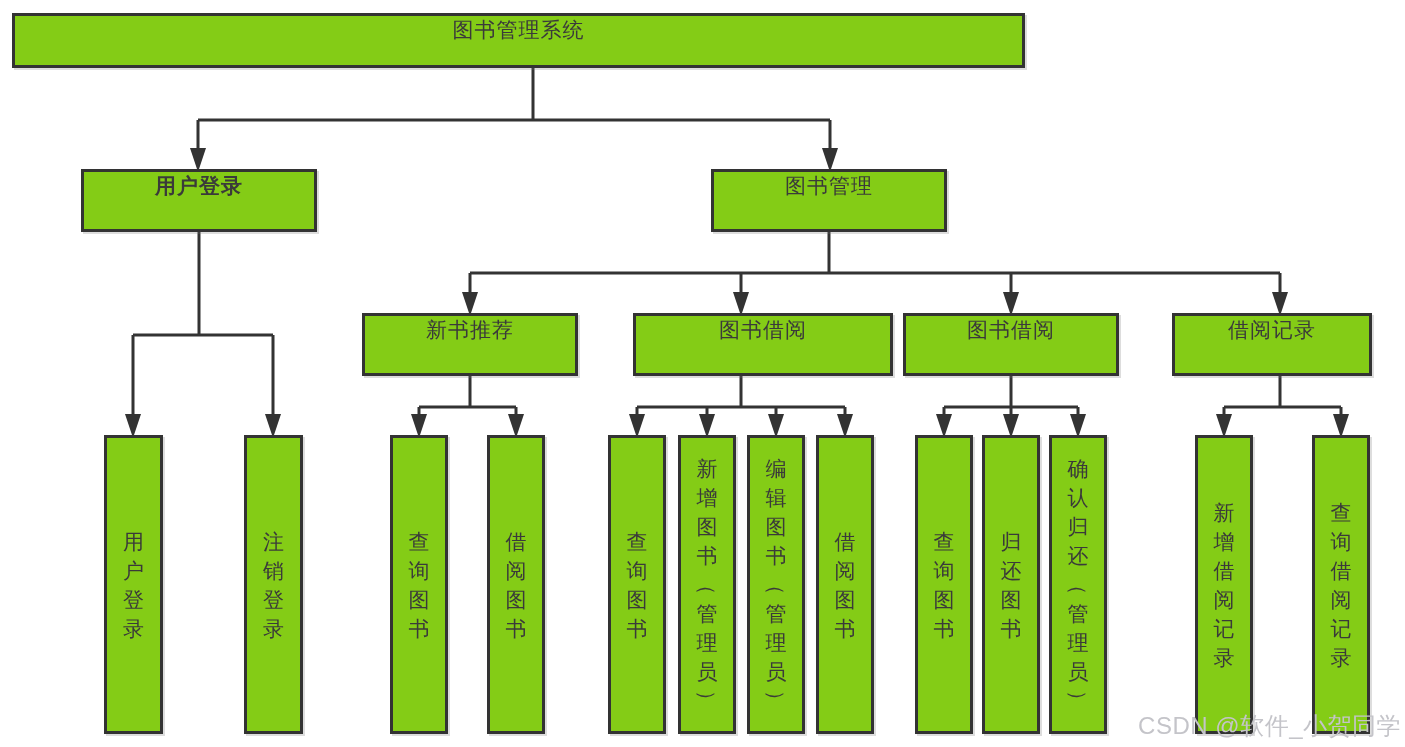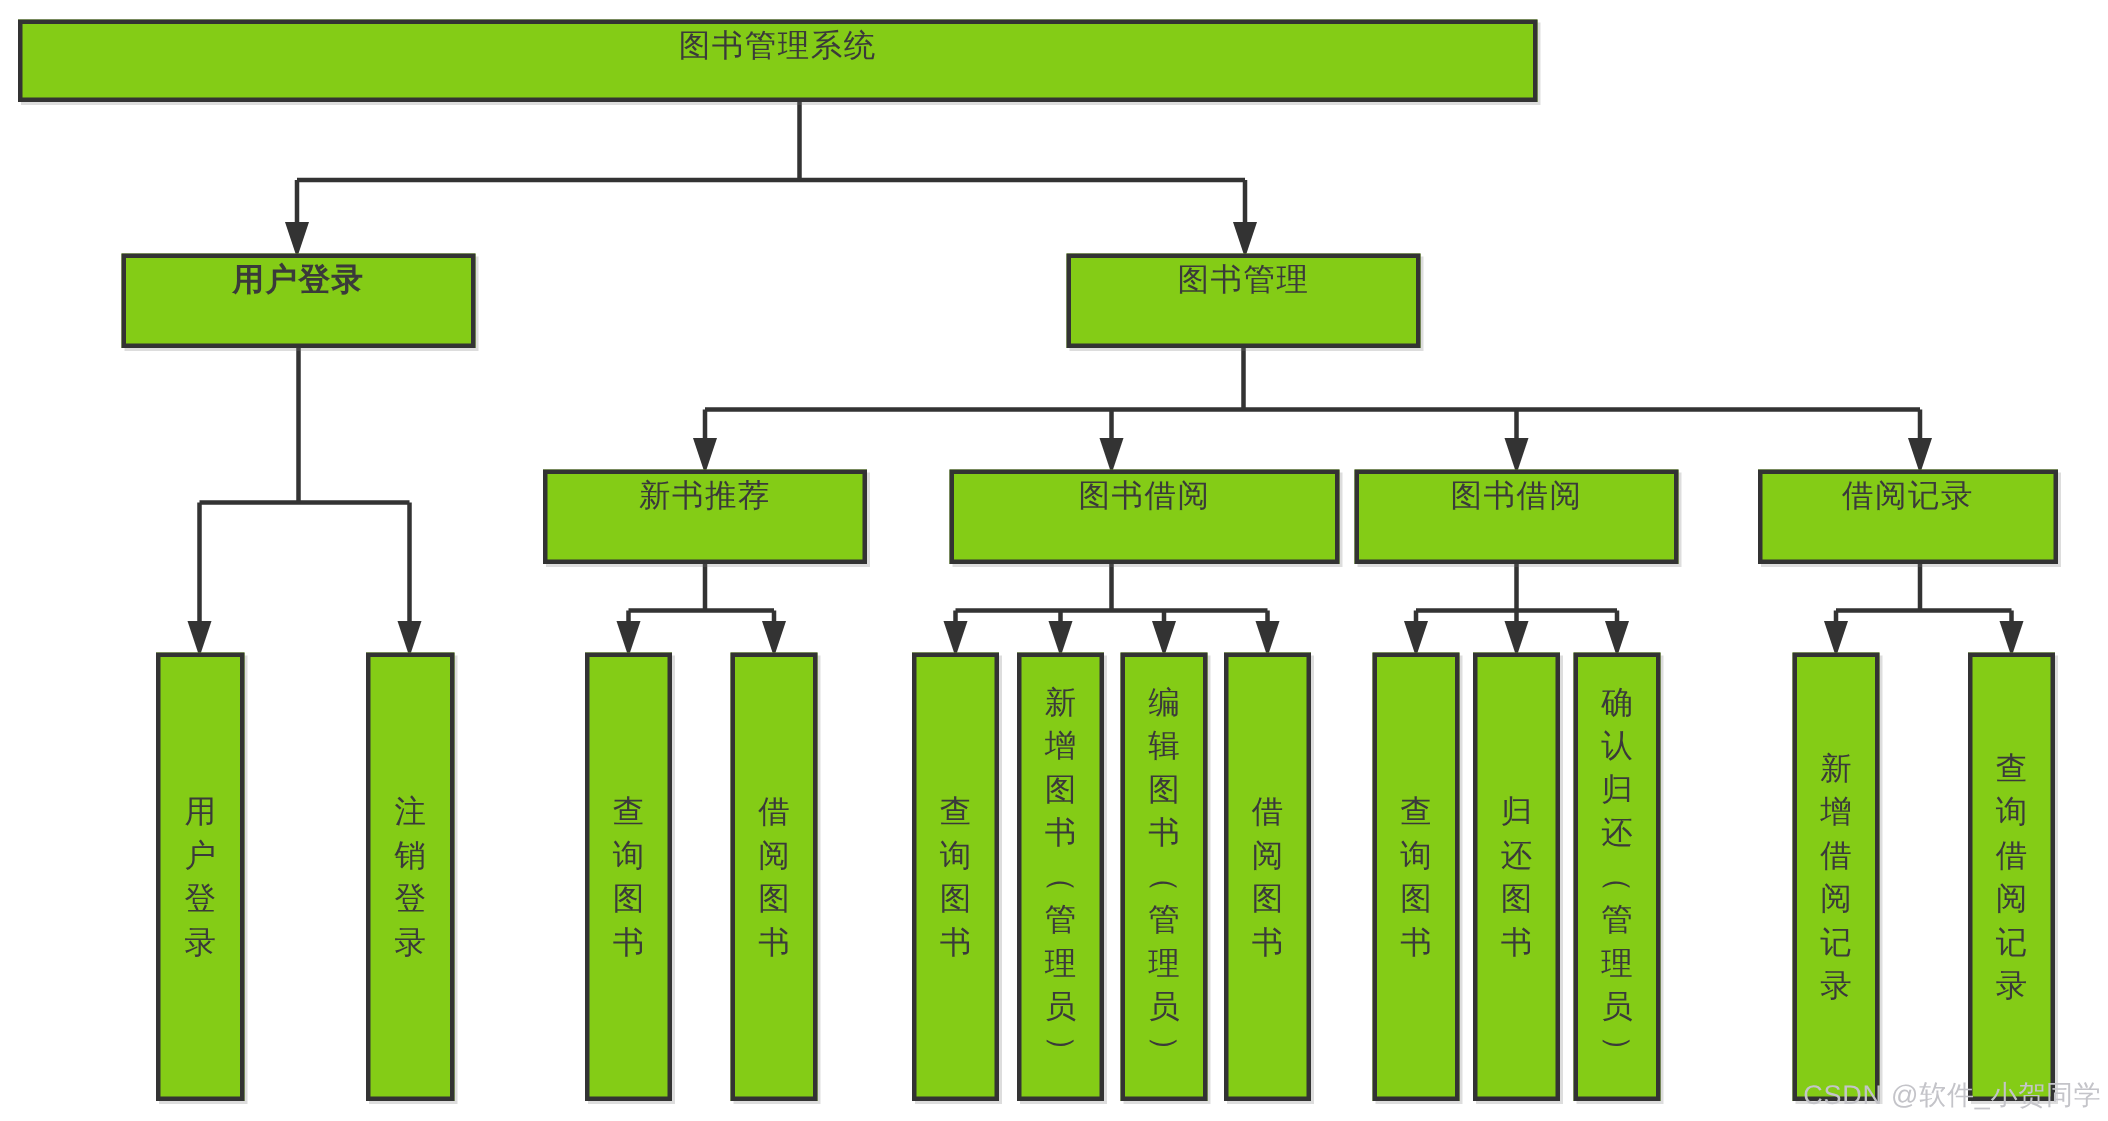--- a/index.html
+++ b/index.html
@@ -36,21 +36,21 @@
     width: 100%;
     height: 100%;
   }
   .v-node .vtext span { display: block; height: 29px; line-height: 29px; }
   .v-node .vtext span.rot { transform: rotate(90deg); }
   .watermark {
     position: absolute;
     right: 4px;
     bottom: 5px;
     z-index: 3;
-    font-size: 18px;
+    font-size: 24px;
     letter-spacing: 0.5px;
     color: var(--wm, #c4c4c9);
     white-space: nowrap;
   }
 </style>
 </head>
 <body>
 
 <div class="canvas">
 

